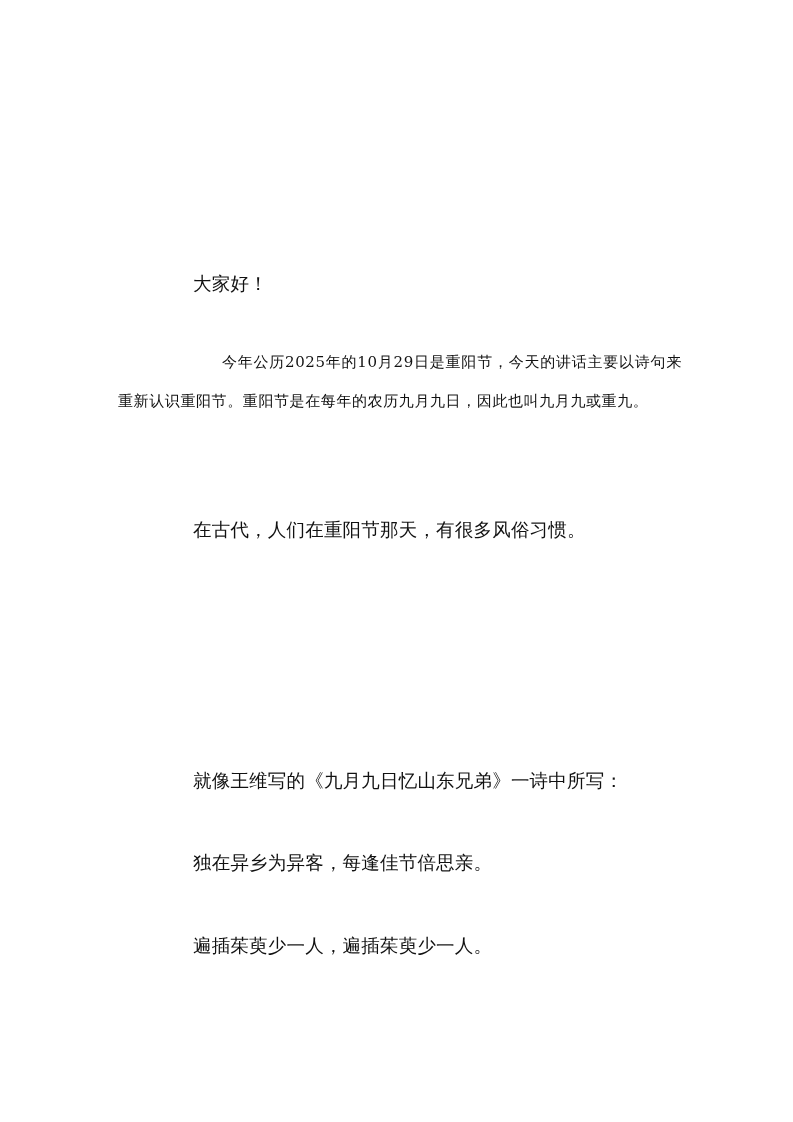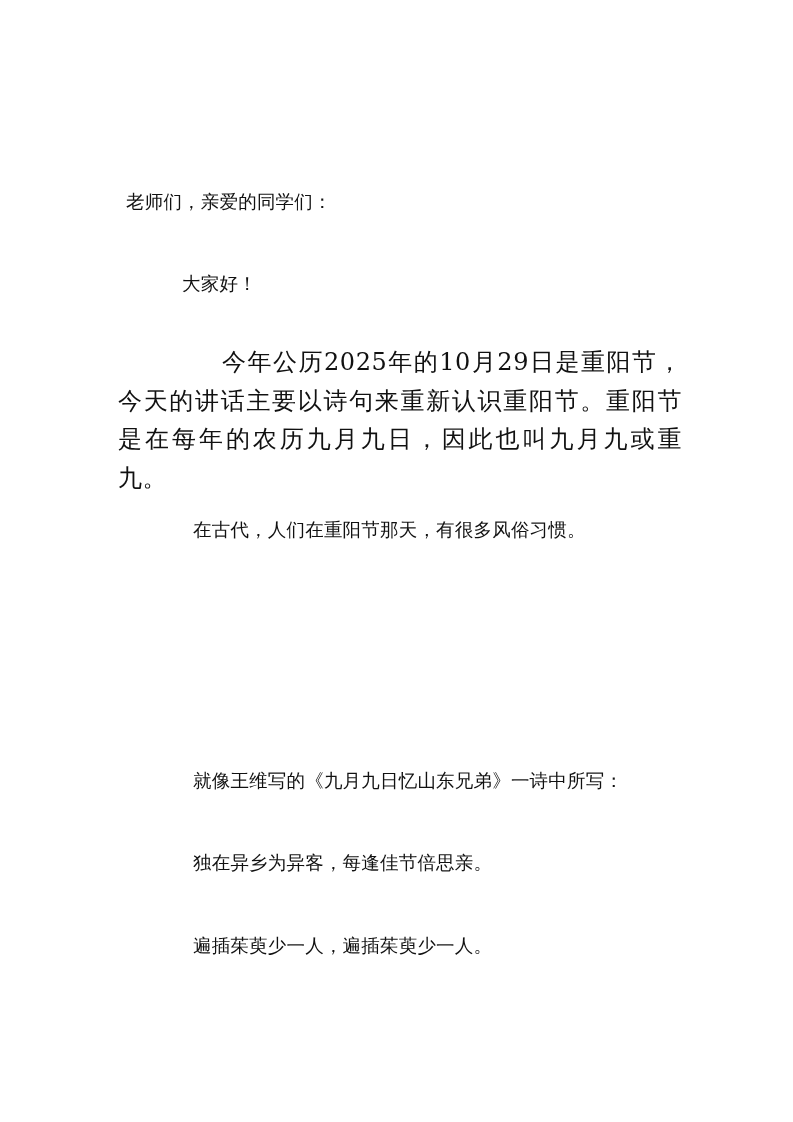--- a/index.html
+++ b/index.html
@@ -26,35 +26,34 @@
       position: absolute;
       font-size: 18.5px;
       line-height: 38px;
       white-space: nowrap;
       letter-spacing: 0.2px;
     }
     .para {
       position: absolute;
       left: 118px;
       width: 564px;
-      font-size: 24px;
+      font-size: 15px;
       line-height: 38.5px;
       text-align: justify;
       text-align-last: left;
       letter-spacing: 0.6px;
     }
   </style>
 </head>
 <body>
 
 <div class="page">
 
-  <div class="line" style="left:126px; top:183px;">老师们，亲爱的同学们：</div>
 
-  <div class="line" style="left:182px; top:265px;">大家好！</div>
+  <div class="line" style="left:193px; top:265px;">大家好！</div>
 
   <div class="para" style="top:343px; text-indent:104px;">今年公历2025年的10月29日是重阳节，今天的讲话主要以诗句来重新认识重阳节。重阳节是在每年的农历九月九日，因此也叫九月九或重九。</div>
 
   <div class="line" style="left:193px; top:511px;">在古代，人们在重阳节那天，有很多风俗习惯。</div>
 
 
   <div class="line" style="left:193px; top:844px;">独在异乡为异客，每逢佳节倍思亲。</div>
 
   <div class="line" style="left:193px; top:762px;">就像王维写的《九月九日忆山东兄弟》一诗中所写：</div>
 

